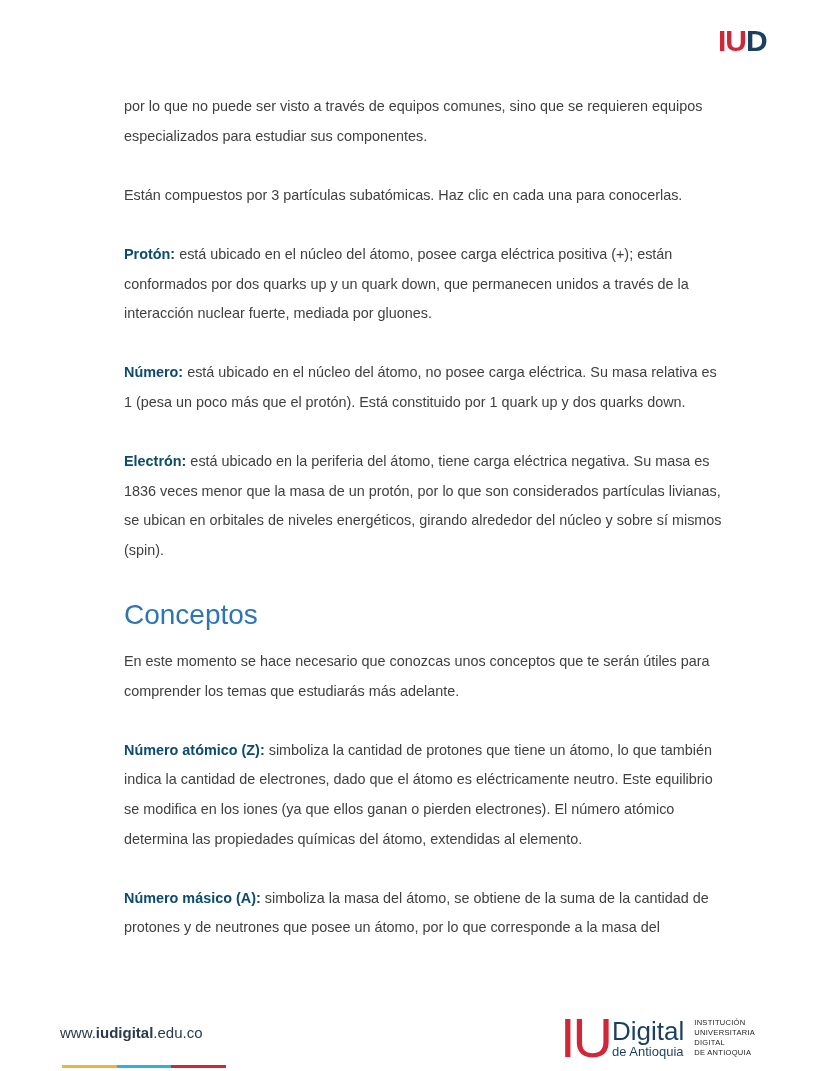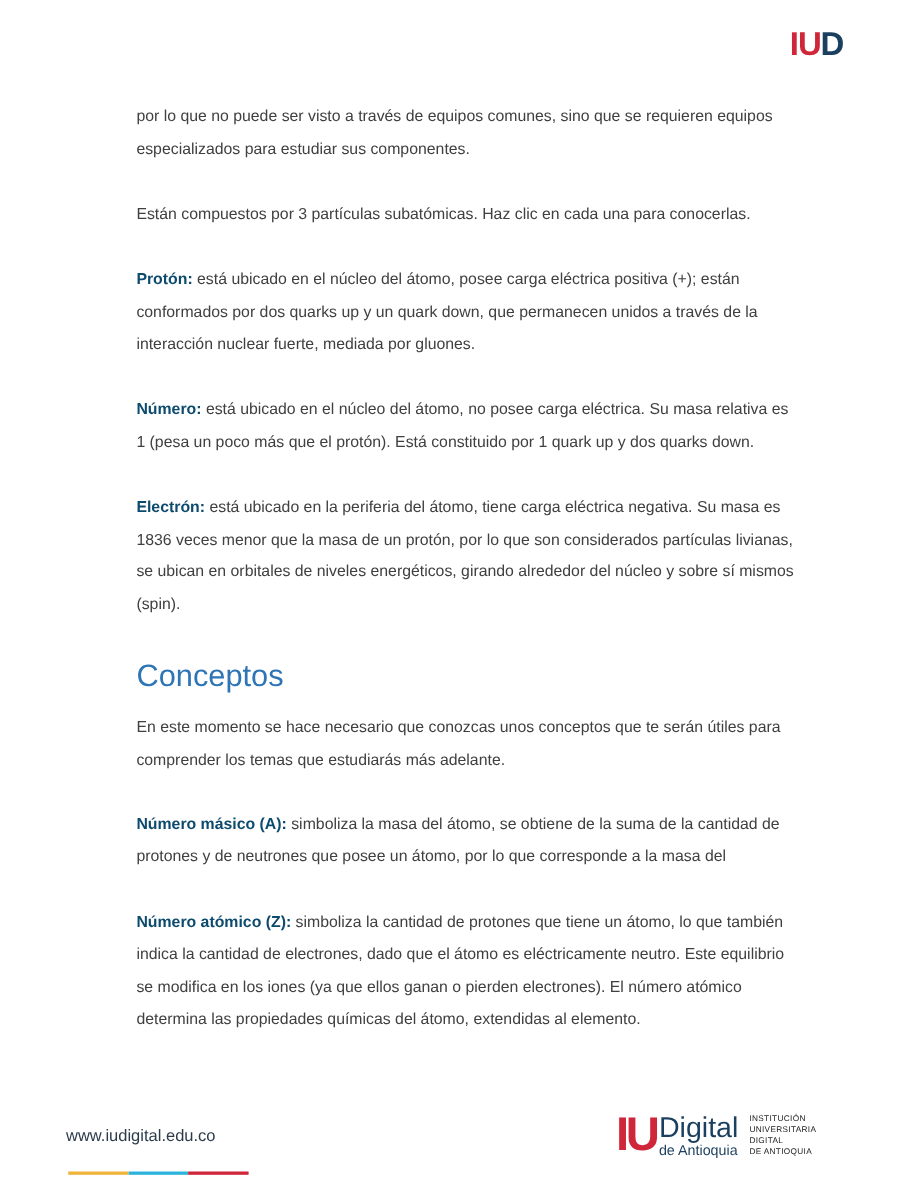--- a/index.html
+++ b/index.html
@@ -7,25 +7,25 @@
            font-family: "Liberation Sans", "DejaVu Sans", sans-serif; color: #404040; }
     .header-logo { position: absolute; left: 718px; top: 26px; font-size: 30px; font-weight: bold;
                    letter-spacing: -1px; line-height: 1; }
     .header-logo .i, .header-logo .u { color: #d0263a; }
     .header-logo .d { color: #1b3f5e; }
     .content { position: absolute; left: 124px; top: 92px; width: 600px; font-size: 14.4px; line-height: 29.6px; }
     .content p { margin: 0 0 29.6px 0; }
     .content b { color: #0c4a6e; }
     .section-title { color: #2e75b6; font-size: 28px; font-weight: normal; margin: 16px 0 12px 0; line-height: 40px; }
     .footer-url { position: absolute; left: 60px; top: 1024px; font-size: 15px; color: #2b3a4a; }
-    .footer-url b { font-weight: normal; }
+    .footer-url b { font-weight: bold; }
     .footer-bar { position: absolute; left: 62px; top: 1065px; height: 3px; width: 164px; display: flex; }
     .footer-bar span { flex: 1; height: 3px; }
     .footer-logo { position: absolute; left: 560px; top: 1010px; display: flex; align-items: center; }
-    .footer-logo .iu { color: #d0263a; font-size: 43px; font-weight: bold; line-height: 1; letter-spacing: -3px; margin-right: 2px; }
+    .footer-logo .iu { color: #d0263a; font-size: 56px; font-weight: normal; line-height: 1; letter-spacing: -3px; margin-right: 2px; }
     .footer-logo .names { display: flex; flex-direction: column; line-height: 1; margin-right: 10px; }
     .footer-logo .digital { color: #1b3f5e; font-size: 26px; }
     .footer-logo .antioquia { color: #1b3f5e; font-size: 13px; margin-top: 1px; }
     .footer-logo .inst { font-size: 7.5px; font-weight: normal; color: #222; line-height: 10px; letter-spacing: 0.3px; }
   </style>
 </head>
 <body>
 
 <div class="header-logo">
   <span class="i">I</span><span class="u">U</span><span class="d">D</span>
@@ -42,24 +42,24 @@
     <b>Número:</b><span> está ubicado en el núcleo del átomo, no posee carga eléctrica. Su masa relativa es 1 (pesa un poco más que el protón). Está constituido por 1 quark up y dos quarks down.</span>
   </p>
   <p>
     <b>Electrón:</b><span> está ubicado en la periferia del átomo, tiene carga eléctrica negativa. Su masa es 1836 veces menor que la masa de un protón, por lo que son considerados partículas livianas, se ubican en orbitales de niveles energéticos, girando alrededor del núcleo y sobre sí mismos (spin).</span>
   </p>
 
   <h2 class="section-title">Conceptos</h2>
   <p>En este momento se hace necesario que conozcas unos conceptos que te serán útiles para comprender los temas que estudiarás más adelante.</p>
 
   <p>
-    <b>Número másico (A):</b><span> simboliza la masa del átomo, se obtiene de la suma de la cantidad de protones y de neutrones que posee un átomo, por lo que corresponde a la masa del</span>
+    <b>Número atómico (Z):</b><span> simboliza la cantidad de protones que tiene un átomo, lo que también indica la cantidad de electrones, dado que el átomo es eléctricamente neutro. Este equilibrio se modifica en los iones (ya que ellos ganan o pierden electrones). El número atómico determina las propiedades químicas del átomo, extendidas al elemento.</span>
   </p>
   <p>
-    <b>Número atómico (Z):</b><span> simboliza la cantidad de protones que tiene un átomo, lo que también indica la cantidad de electrones, dado que el átomo es eléctricamente neutro. Este equilibrio se modifica en los iones (ya que ellos ganan o pierden electrones). El número atómico determina las propiedades químicas del átomo, extendidas al elemento.</span>
+    <b>Número másico (A):</b><span> simboliza la masa del átomo, se obtiene de la suma de la cantidad de protones y de neutrones que posee un átomo, por lo que corresponde a la masa del</span>
   </p>
 </div>
 
 <div class="footer-url">
   <span>www.</span><b>iudigital</b><span>.edu.co</span>
 </div>
 
 <div class="footer-bar">
   <span style="background:#f0b43c"></span>
   <span style="background:#2bb3dc"></span>

